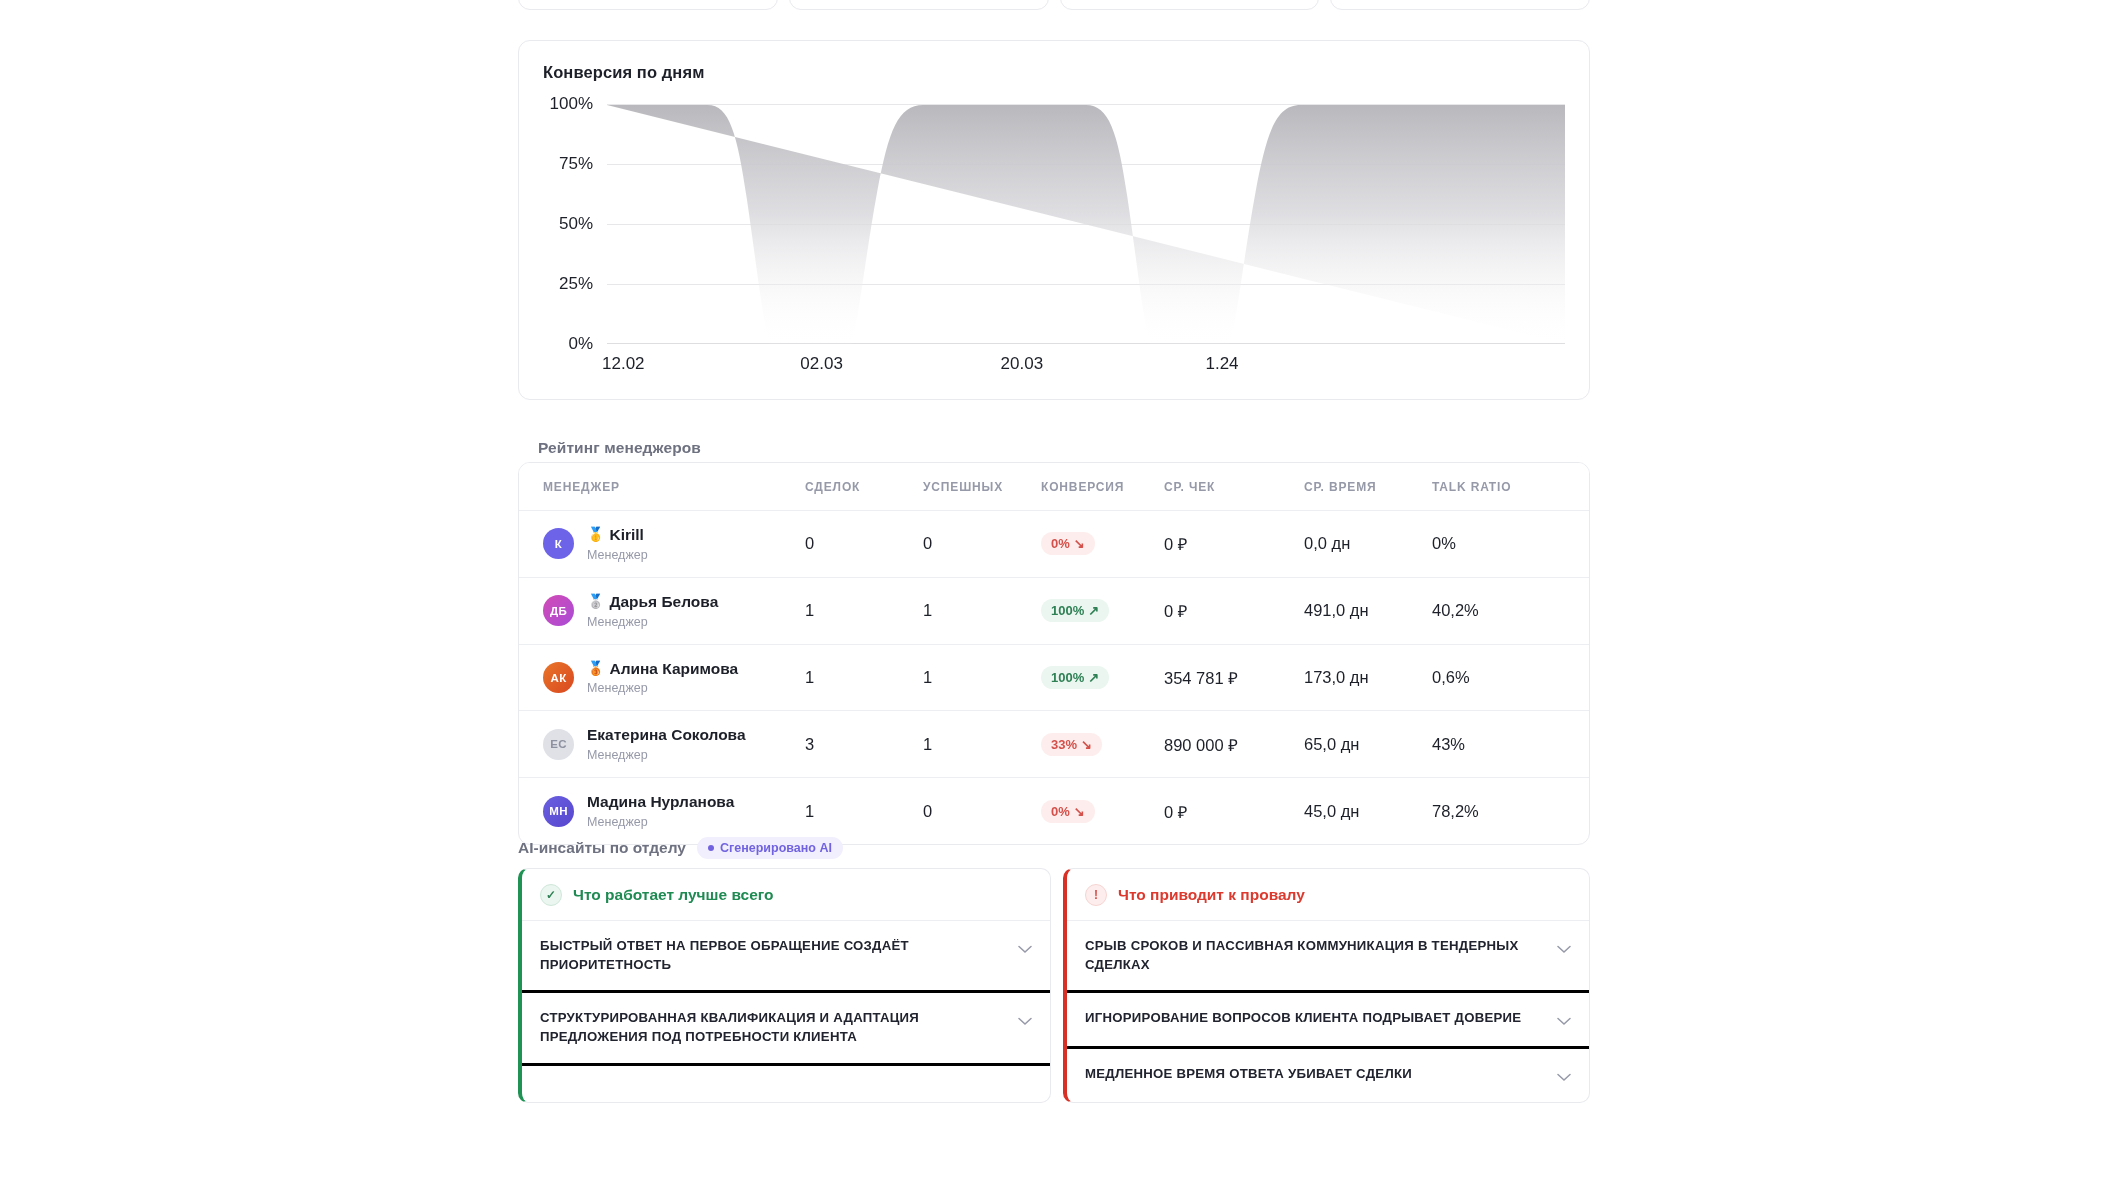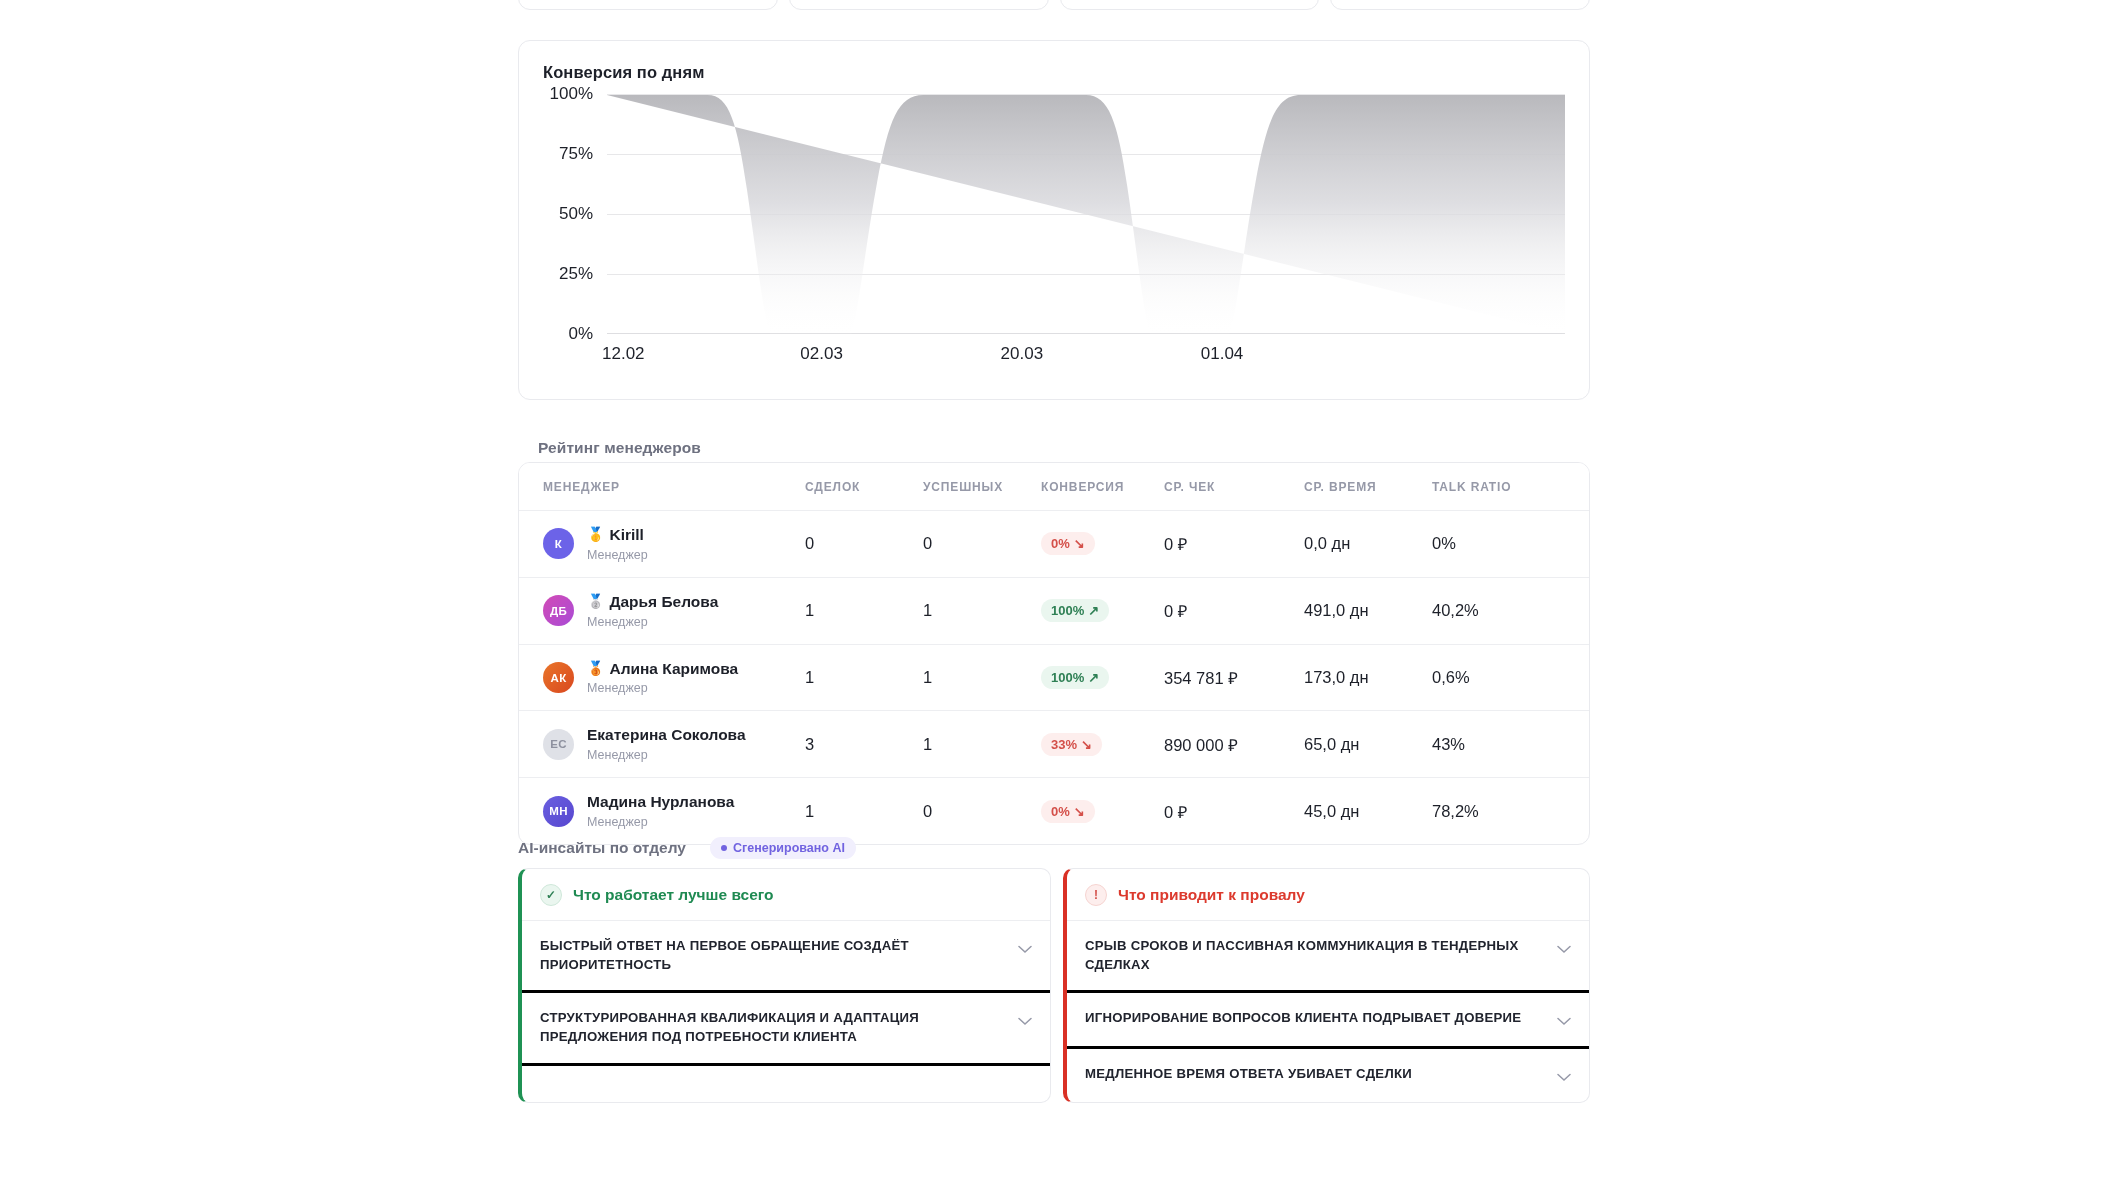--- a/index.html
+++ b/index.html
@@ -32,21 +32,21 @@
   }
 
   
   .chart-card {
     position: absolute; left: 518px; top: 40px;
     width: 1072px; height: 360px;
     padding: 22px 24px 16px 24px;
   }
   .chart-title {
     font-size: 16.5px; font-weight: 700; color: #1d2029;
-    letter-spacing: .1px; 
+    letter-spacing: .1px; margin-bottom: 10px;
   }
   .plot-wrap { position: relative; width: 100%; height: 290px; }
   .y-axis {
     position: absolute; left: 0; top: 12px; width: 56px; height: 240px;
   }
   .y-tick {
     position: absolute; right: 6px; transform: translateY(-50%);
     font-size: 17px; color: #1d2029; white-space: nowrap;
   }
   .plot {
@@ -118,21 +118,21 @@
 
   .pill {
     display: inline-flex; align-items: center; gap: 4px;
     padding: 4px 10px; border-radius: 999px;
     font-size: 13px; font-weight: 600; white-space: nowrap;
   }
   .pill.up   { background: #eaf6ef; color: #2f8055; }
   .pill.down { background: #fdeeed; color: #d4504a; }
 
   
-  .ai-head { position: absolute; left: 518px; top: 837px; display: flex; align-items: center; gap: 24px; }
+  .ai-head { position: absolute; left: 518px; top: 837px; display: flex; align-items: center; gap: 11px; }
   .ai-head-title { font-size: 15.5px; font-weight: 600; color: #6e7180; }
   .ai-badge {
     display: inline-flex; align-items: center; gap: 6px;
     background: #f1effd; color: #7163e0;
     border-radius: 999px; padding: 4px 11px;
     font-size: 12.5px; font-weight: 600;
   }
   .ai-dot { width: 6px; height: 6px; border-radius: 50%; background: #7163e0; }
 
   .insight-col { position: absolute; top: 868px; }
@@ -235,21 +235,21 @@
             L 1000,1
             L 1000,240 L 1000,240 Z"></path>
         </svg>
       </div>
 
       <div class="x-axis">
         <div class="x-tick" style="left:1.7%">12.02</div>
 
         <div class="x-tick" style="left:22.4%">02.03</div>
         <div class="x-tick" style="left:43.3%">20.03</div>
-        <div class="x-tick" style="left:64.2%">01.04</div>
+        <div class="x-tick" style="left:64.2%">1.24</div>
       </div>
     </div>
   </div>
 
   <div class="section-label" style="left:518px; top:439px;margin-left:20px;">Рейтинг менеджеров</div>
 
   <div class="card table-card">
     <table>
       <thead>
         <tr>

